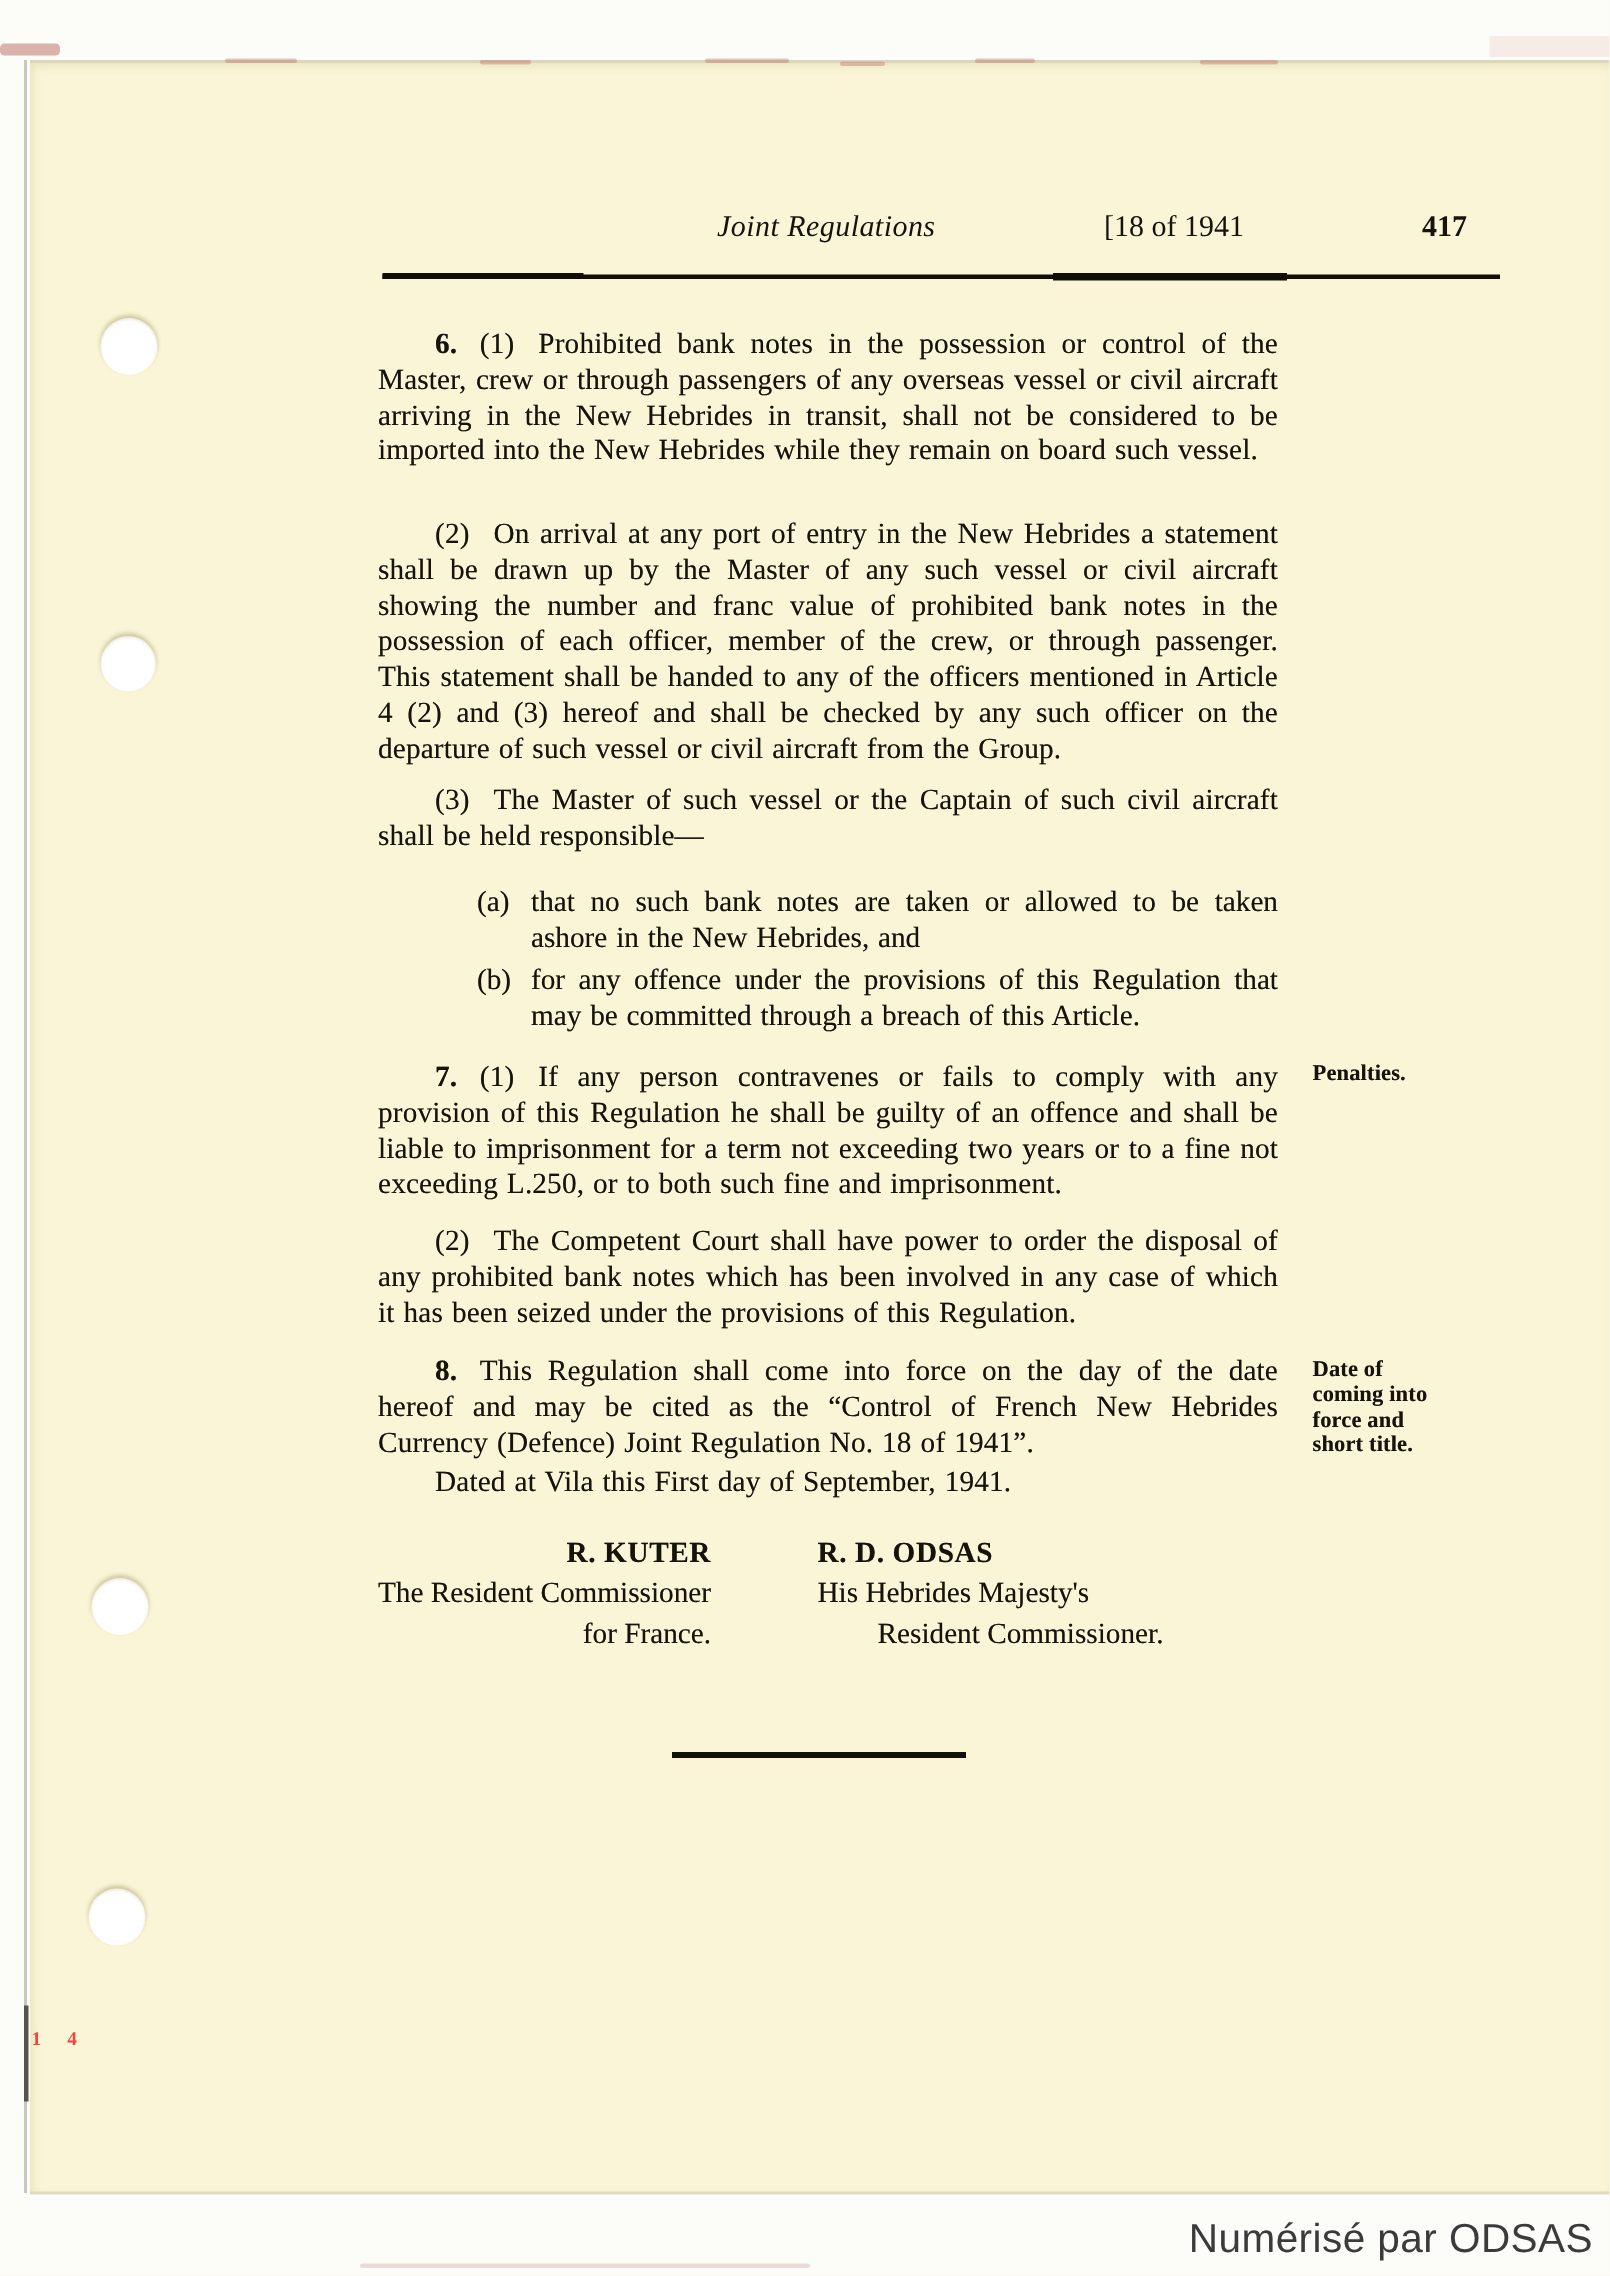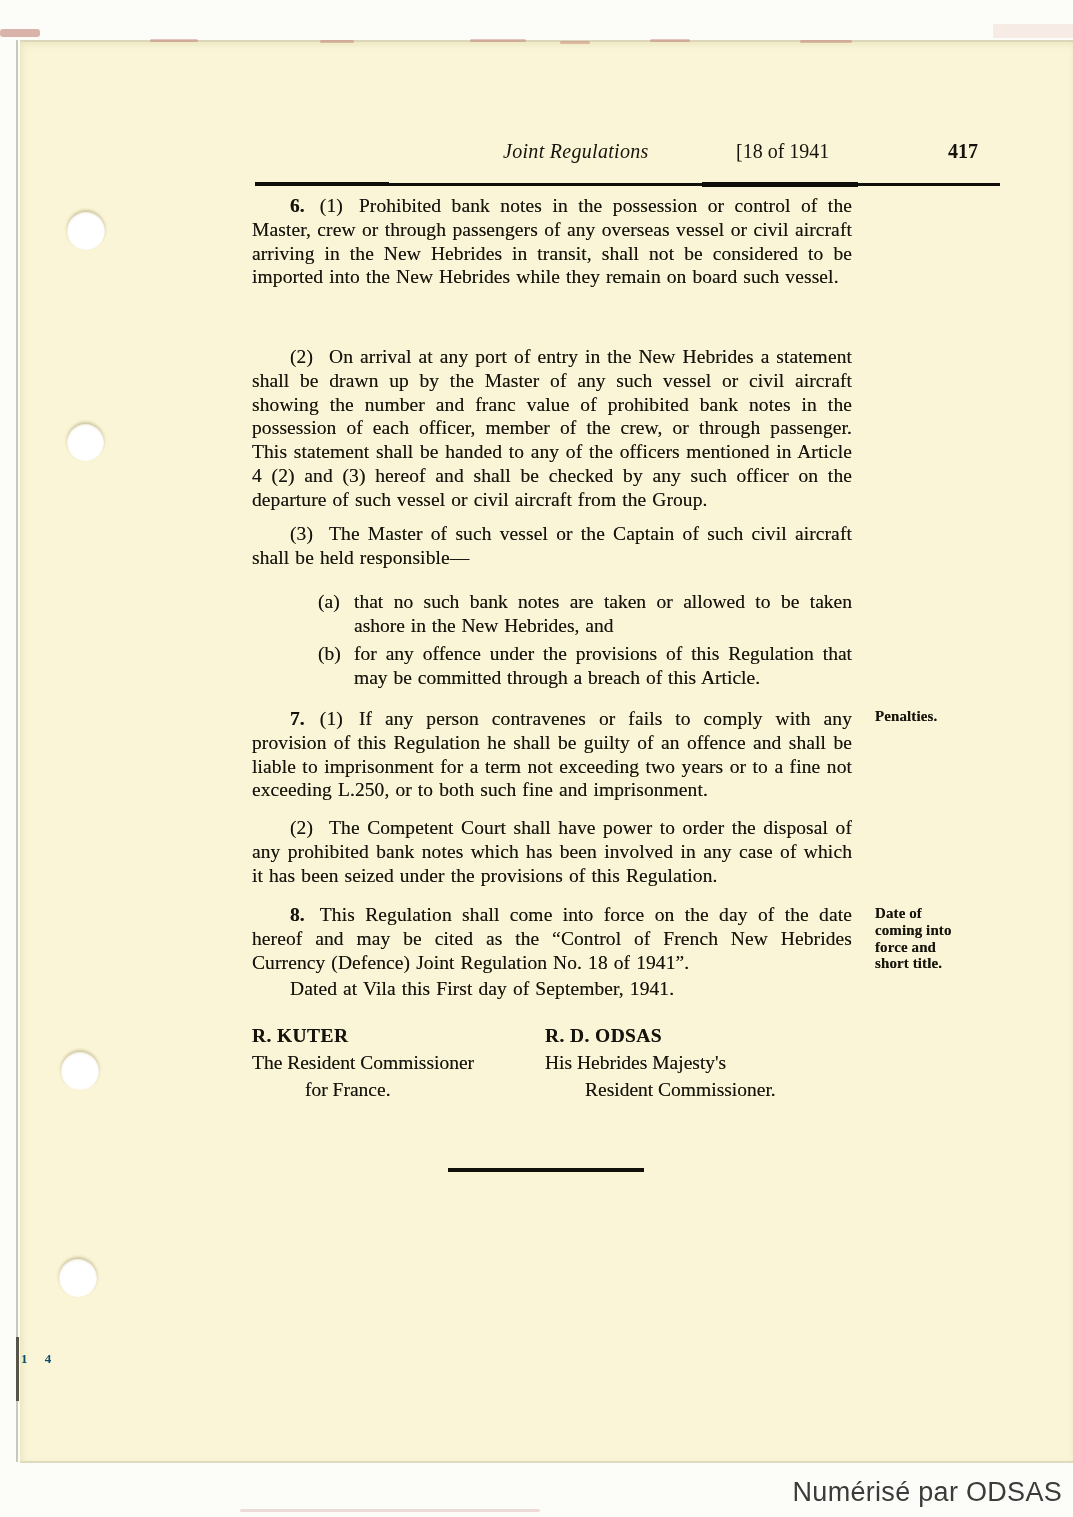--- a/index.html
+++ b/index.html
@@ -20,21 +20,21 @@
   .dash.d4{left:560px;top:41px;width:30px;}
   .dash.d5{left:650px;top:39px;width:40px;}
   .dash.d6{left:800px;top:40px;width:52px;}
   .dash.d7{left:240px;top:1509px;width:300px;opacity:.22;}
   .tint-topright{position:absolute;right:0;top:24px;width:80px;height:14px;background:#e6b8b0;opacity:.25;}
   
   .hole{position:absolute;background:#ffffff;border-radius:50%;
         box-shadow:0 -2px 3px rgba(155,140,90,.45), inset 0 1px 2px rgba(200,190,150,.35);}
   
   .hdr{position:absolute;left:232px;top:98px;width:770px;height:34px;font-size:20px;}
-  .hdr-title{position:absolute;left:226px;top:0;font-style:italic;letter-spacing:.3px;margin-left:25px;}
+  .hdr-title{position:absolute;left:226px;top:0;font-style:italic;letter-spacing:.3px;}
   .hdr-cite{position:absolute;left:484px;top:0;font-weight:normal;}
   .hdr-page{position:absolute;right:44px;top:0;font-weight:bold;}
   .hdr-rule{position:absolute;left:235px;top:141px;width:745px;height:2.5px;background:#0f0e09;}
   .hdr-rule-b1{position:absolute;left:0;top:-1px;width:18%;height:4px;background:#0f0e09;}
   .hdr-rule-b2{position:absolute;left:60%;top:-1.5px;width:21%;height:5px;background:#0f0e09;}
   
   .content{position:absolute;left:232px;top:0;width:600px;}
   .para{position:absolute;width:600px;margin:0;font-size:19.5px;line-height:23.8px;
         text-align:justify;letter-spacing:.1px;word-spacing:1px;
         text-shadow:0 0 .4px rgba(20,18,8,.55);}
@@ -44,30 +44,30 @@
   .item{position:absolute;left:66px;width:534px;display:flex;font-size:19.5px;line-height:23.8px;
         text-shadow:0 0 .4px rgba(20,18,8,.55);}
   .item .lbl{width:36px;flex:0 0 36px;}
   .item .txt{flex:1;text-align:justify;word-spacing:1px;}
   
   .mnote{position:absolute;left:855px;width:112px;font-size:15px;line-height:16.8px;
          font-weight:bold;white-space:pre-line;letter-spacing:.1px;
          text-shadow:0 0 .3px rgba(20,18,8,.5);}
   
   .sig{position:absolute;top:980px;font-size:19.5px;line-height:27px;text-shadow:0 0 .4px rgba(20,18,8,.55);}
-  .sig.left{left:0;}
+  .sig.left{left:0;text-align:right;}
   .sig.right{left:293px;}
   .sig .name{font-weight:bold;letter-spacing:.4px;}
   .sig.left .l3{padding-left:53px;}
   .sig.right .l3{padding-left:40px;}
   
   .end-rule{position:absolute;left:428px;top:1126px;width:196px;height:3.5px;background:#11100a;}
   
   .page-mark{position:absolute;left:21px;top:1351px;font-size:13px;font-weight:bold;
-             letter-spacing:7px;color:#0c4a6e;}
+             letter-spacing:7px;color:#ef4444;}
   .page-mark-bar{position:absolute;left:16px;top:1337px;width:3px;height:64px;background:#57554a;}
   .watermark{position:absolute;right:11px;top:1477px;font-family:"Liberation Sans",sans-serif;
              font-size:27px;color:#3b3b3b;letter-spacing:.3px;}
 </style>
 </head>
 <body>
 
 <div class="canvas">
 
   <div class="sheet">
@@ -77,21 +77,21 @@
       <span class="hdr-cite">[18 of 1941</span>
       <span class="hdr-page">417</span>
     </div>
     <div class="hdr-rule">
       <div class="hdr-rule-b1"></div>
       <div class="hdr-rule-b2"></div>
     </div>
 
     <div class="content">
 
-      <p class="para indent" style="top:152px">
+      <p class="para indent" style="top:176px">
         <span class="pnum">6.</span><span class="psub">(1)</span><span>Prohibited bank notes in the possession or control of the Master, crew or through passengers of any overseas vessel or civil aircraft arriving in the New Hebrides in transit, shall not be considered to be imported into the New Hebrides while they remain on board such vessel.</span>
       </p>
 
       <p class="para indent" style="top:303px">
         <span class="psub">(2)</span><span>On arrival at any port of entry in the New Hebrides a statement shall be drawn up by the Master of any such vessel or civil aircraft showing the number and franc value of prohibited bank notes in the possession of each officer, member of the crew, or through passenger. This statement shall be handed to any of the officers mentioned in Article 4 (2) and (3) hereof and shall be checked by any such officer on the departure of such vessel or civil aircraft from the Group.</span>
       </p>
 
       <p class="para indent" style="top:480px">
         <span class="psub">(3)</span><span>The Master of such vessel or the Captain of such civil aircraft shall be held responsible—</span>
       </p>

